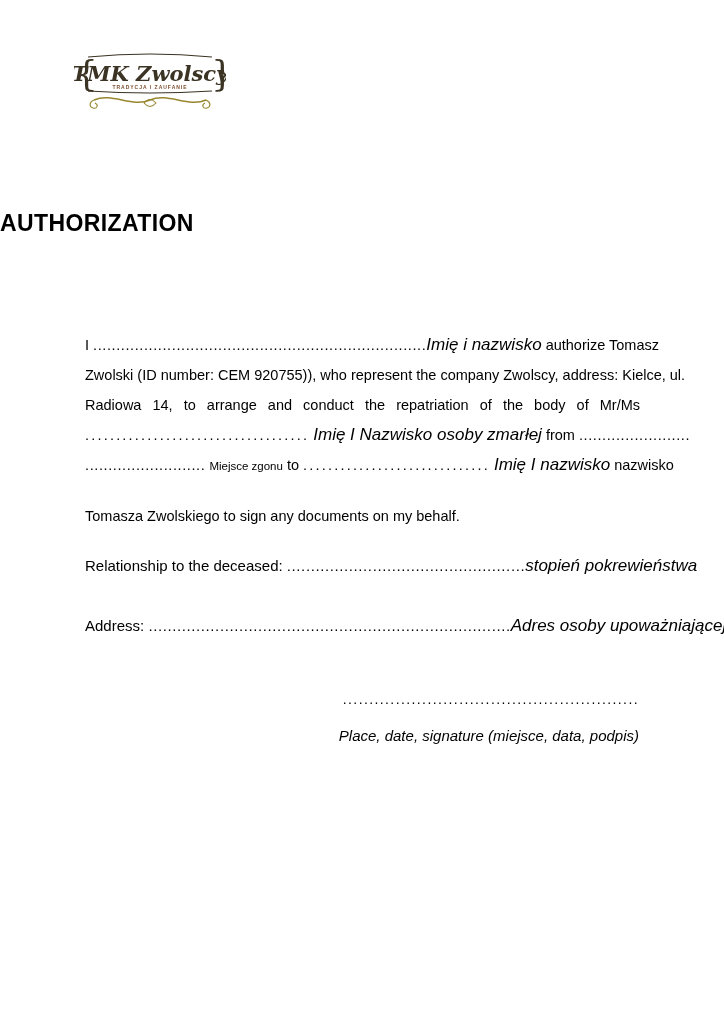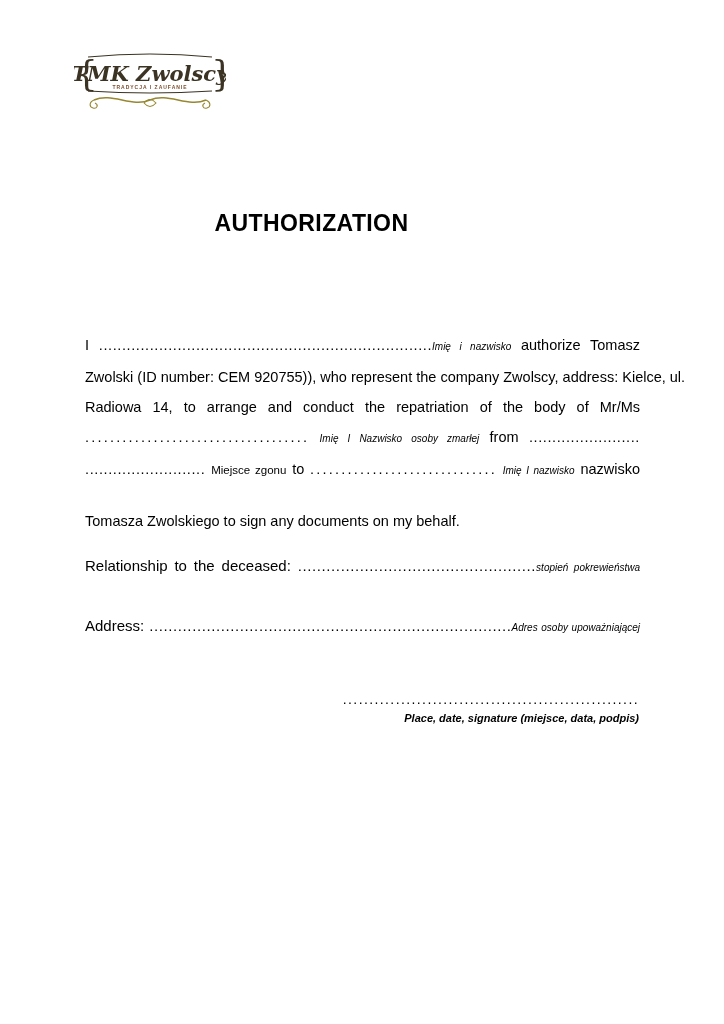--- a/index.html
+++ b/index.html
@@ -18,50 +18,50 @@
   .letterhead {
     position: absolute; top: 44px; left: 386px; width: 254px;
     text-align: center; line-height: 1.25;
   }
   .company-name { font-size: 16px; font-weight: bold; }
   .company-address { font-size: 15px; margin-top: 3px; }
 
   
   .doc-title {
     position: absolute; top: 210px; left: 0; width: 623px;
-    margin: 0; text-align: center;
+    margin: 0; 
     font-size: 23px; font-weight: bold; letter-spacing: 0.4px;
   }
 
   
   .body-par { position: absolute; left: 85px; top: 330px; width: 555px; }
   .bline {
     font-size: 14.5px; line-height: 30px; white-space: nowrap;
     text-align: justify; text-align-last: justify;
   }
   .bline--last { text-align: left; text-align-last: auto; margin-top: 20px; }
-  .hint   { font-style: italic; font-size: 10px; }
+  .hint   { font-style: italic; font-size: 17px; }
   .hint--upright { font-style: normal; font-size: 11.5px; }
   .dots   { letter-spacing: 0.6px; }
   .dots--wide { letter-spacing: 2.2px; }
 
   
   .field {
     position: absolute; left: 85px; width: 555px;
     font-size: 15px; line-height: 20px; white-space: nowrap;
     text-align: justify; text-align-last: justify;
   }
   .field--relationship { top: 556px; }
   .field--address      { top: 616px; }
 
   
   .signature { position: absolute; top: 691px; right: 85px; width: 330px; text-align: right; }
   .signature-dots { font-size: 14px; letter-spacing: 1.4px; }
   .signature-caption {
-    font-size: 11px; font-weight: bold; font-style: italic; margin-top: 5px;
+    font-size: 15px; font-weight: normal; font-style: italic; margin-top: 20px;
   }
 </style>
 </head>
 <body>
 
 <div class="page">
 
   <div class="logo">
     <svg width="152" height="70" viewBox="0 0 152 70" xmlns="http://www.w3.org/2000/svg">
 

